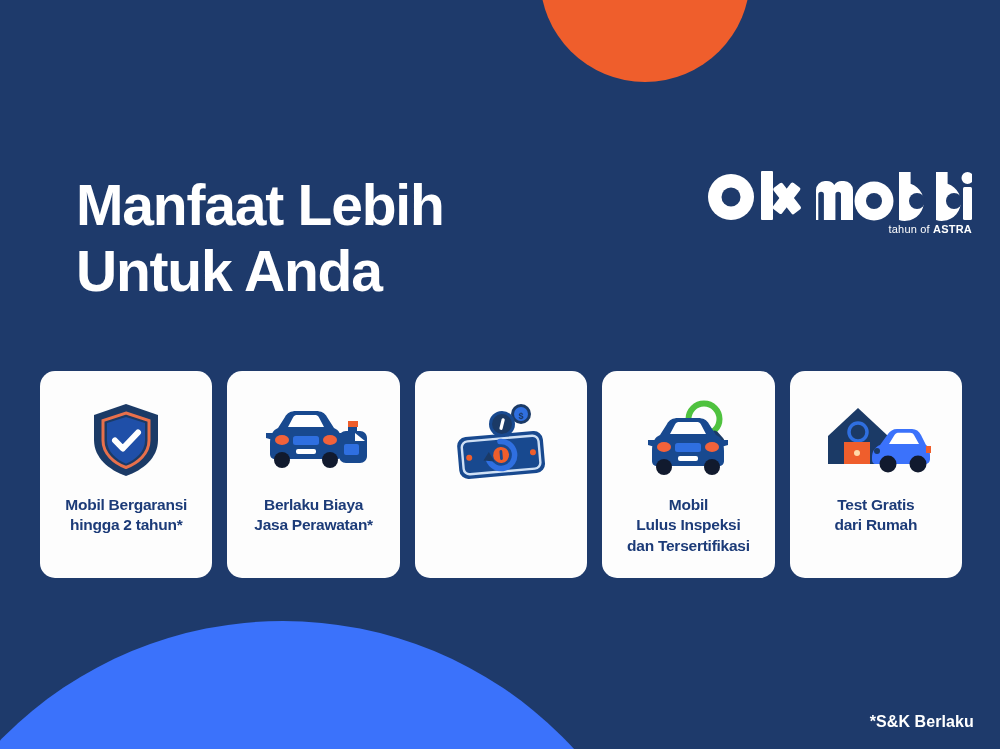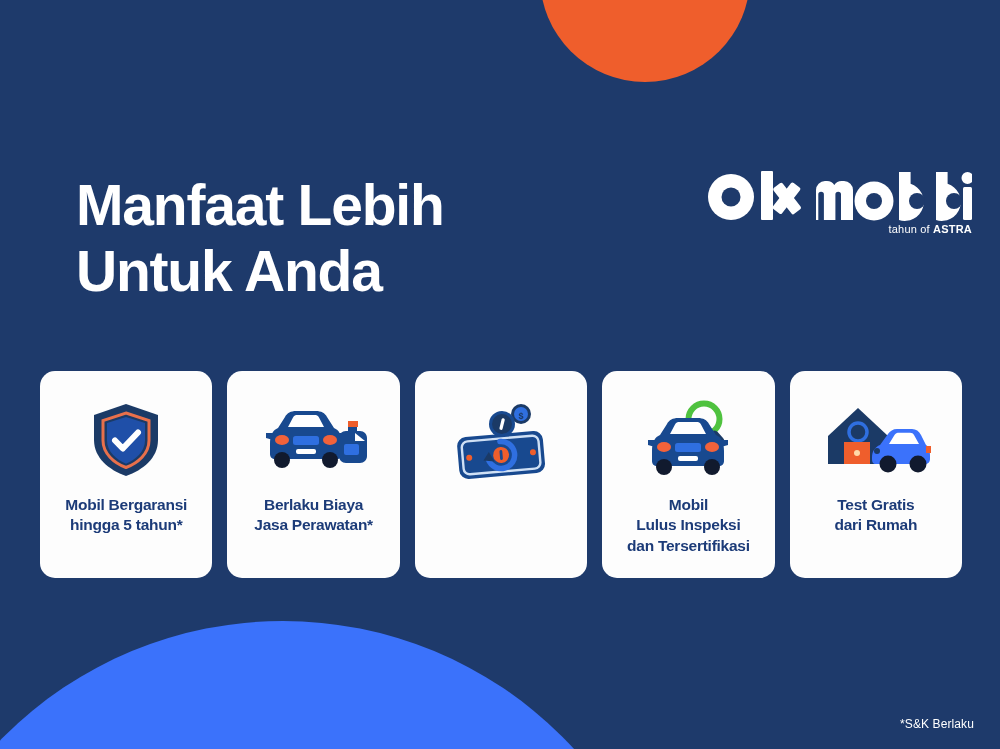--- a/index.html
+++ b/index.html
@@ -102,22 +102,22 @@
     letter-spacing:-.25px;
     white-space:pre-line;
     padding:0 6px;
   }
 
   
   .footnote {
     position:absolute;
     right:26px; bottom:18px;
     color:#FFFFFF;
-    font-size:12px;
-    font-weight:normal;
+    font-size:16px;
+    font-weight:bold;
     letter-spacing:.1px;
   }
 </style>
 </head>
 <body>
 
 <div id="stage">
 
   <div class="blob-orange"></div>
   <div class="blob-blue"></div>
@@ -164,21 +164,21 @@
     <div class="card">
       <div class="card-icon">
         <svg width="74" height="76" viewBox="0 0 74 76" aria-hidden="true">
           <path d="M37 2 L69 13 V38 C69 56 54 68 37 74 C20 68 5 56 5 38 V13 Z" fill="#1B3A66"></path>
           <path d="M37 11 L60 18.5 V38.5 C60 51.5 49 61 37 65.5 C25 61 14 51.5 14 38.5 V18.5 Z" fill="none" stroke="#E8704B" stroke-width="3"></path>
           <path d="M37 15 L56 21 V38.5 C56 49.5 46.5 57.8 37 61.8 C27.5 57.8 18 49.5 18 38.5 V21 Z" fill="#1F4FA8"></path>
           <path d="M26 38.5 L33.8 46.5 L49 30.5" fill="none" stroke="#FFFFFF" stroke-width="6" stroke-linecap="round" stroke-linejoin="round"></path>
         </svg>
       </div>
       <div class="card-label">Mobil Bergaransi
-hingga 5 tahun*</div>
+hingga 2 tahun*</div>
     </div>
 
     <div class="card">
       <div class="card-icon">
         <svg width="108" height="64" viewBox="0 0 108 64" aria-hidden="true">
 
           <path d="M10 36 C10 27 13 22 18 20 L25 9 C27 5 31 3 36 3 H56 C61 3 65 5 67 9 L74 20 C79 22 82 27 82 36 V46 C82 49 80 51 77 51 H15 C12 51 10 49 10 46 Z" fill="#18498F"></path>
 
           <path d="M28 19 L33 9.5 C34 7.5 35.5 7 37.5 7 H54.5 C56.5 7 58 7.5 59 9.5 L64 19 Z" fill="#FFFFFF"></path>
 

